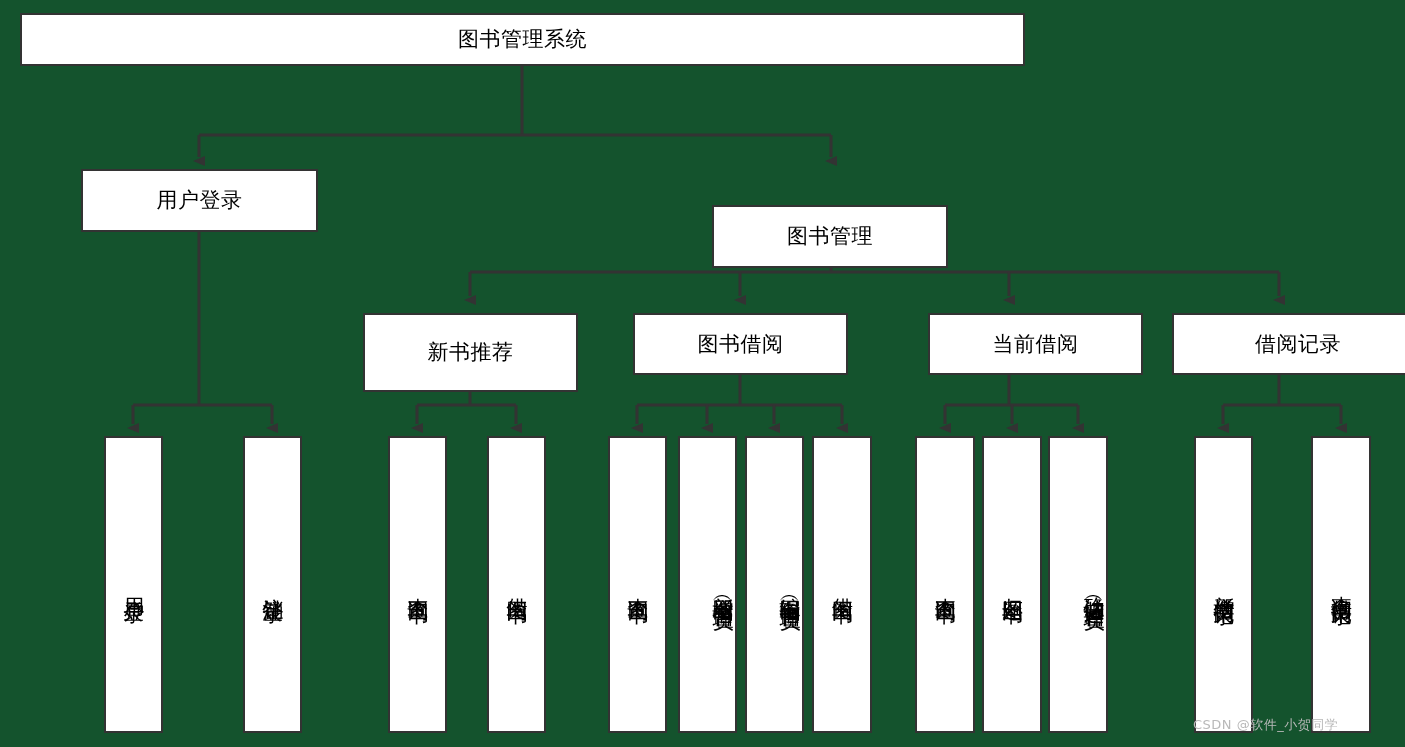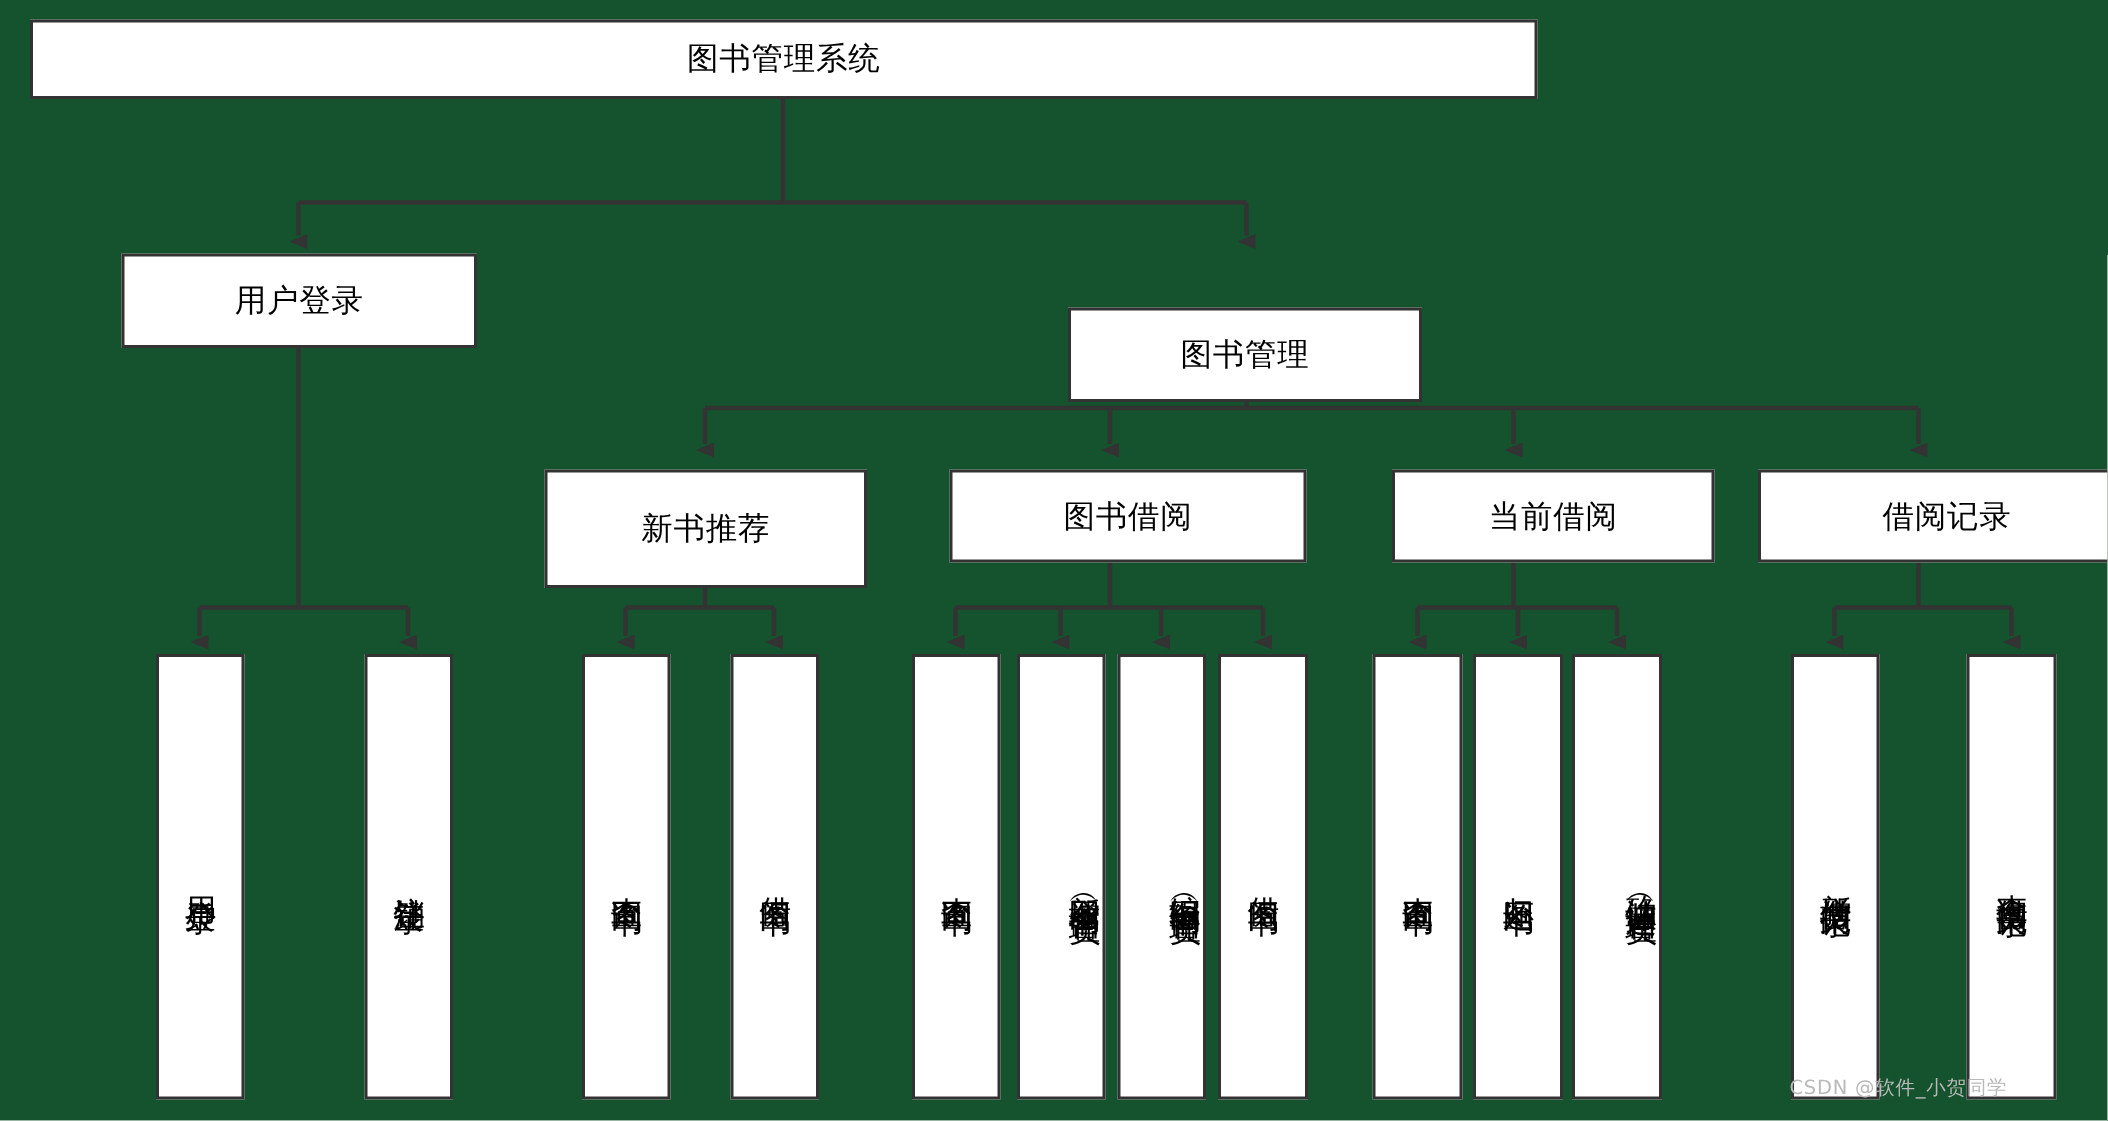--- a/index.html
+++ b/index.html
@@ -118,21 +118,21 @@
       <path d="M 1341 405 L 1341 424" marker-end="url(#arrow)"></path>
     </g>
   </svg>
 
   <div class="node node-h" style="left:20px; top:13px; width:1005px; height:53px;">图书管理系统</div>
 
   <div class="node node-h" style="left:81px; top:169px; width:237px; height:63px;">用户登录</div>
   <div class="node node-h" style="left:712px; top:169px; width:236px; height:63px;margin-top:36px;">图书管理</div>
 
   <div class="node node-h" style="left:363px; top:313px; width:215px; height:79px;">新书推荐</div>
-  <div class="node node-h" style="left:633px; top:313px; width:238px; height:62px;">图书借阅</div>
+  <div class="node node-h" style="left:633px; top:313px; width:215px; height:62px;">图书借阅</div>
   <div class="node node-h" style="left:902px; top:313px; width:215px; height:62px;margin-left:26px;">当前借阅</div>
   <div class="node node-h" style="left:1172px; top:313px; width:252px; height:62px;">借阅记录</div>
 
   <div class="node node-v center-v" style="left:104px; top:436px; width:59px; height:297px;">用户登录</div>
   <div class="node node-v center-v" style="left:243px; top:436px; width:59px; height:297px;">注销登录</div>
 
   <div class="node node-v center-v" style="left:388px; top:436px; width:59px; height:297px;">查询图书</div>
   <div class="node node-v center-v" style="left:487px; top:436px; width:59px; height:297px;">借阅图书</div>
 
   <div class="node node-v center-v" style="left:608px; top:436px; width:59px; height:297px;">查询图书</div>

